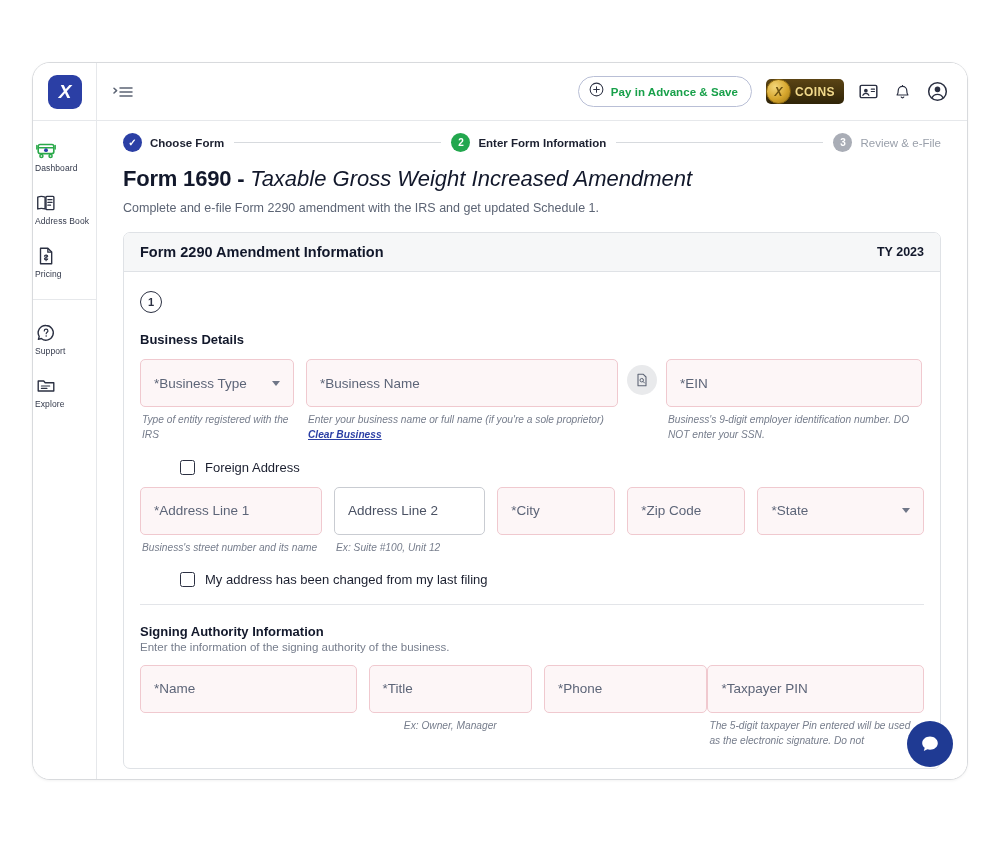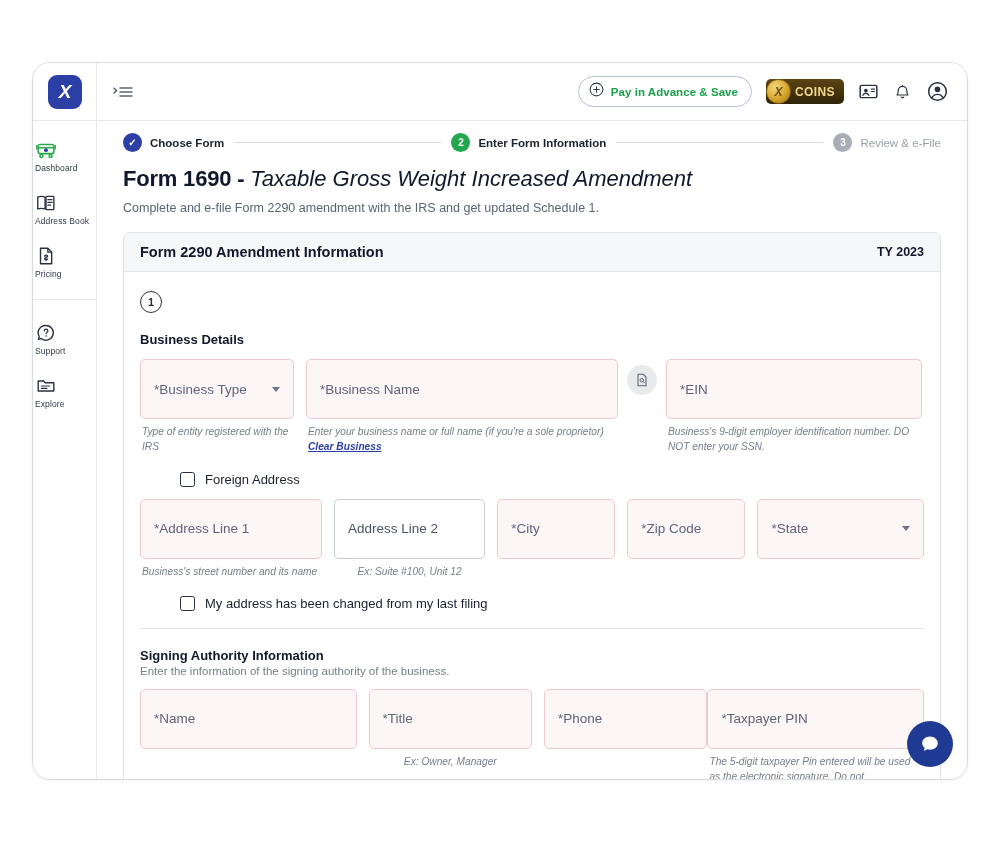--- a/index.html
+++ b/index.html
@@ -241,21 +241,21 @@
     font-weight: bold;
     color: #12182b;
     margin-top: 19px;
   }
   .sub-desc { font-size: 11.5px; color: #767d8c; margin-top: 2px; }
 
   
   .row { display: flex; align-items: flex-start; margin-top: 12px; }
   .fieldwrap { display: flex; flex-direction: column; }
   .field {
-    height: 60px;
+    height: 48px;
     border-radius: 5px;
     display: flex;
     align-items: center;
     padding: 0 13px;
     font-size: 13.5px;
     color: #5d6578;
     background: #fdf6f7;
     border: 1px solid #f0c9cf;
     cursor: text;
   }
@@ -543,21 +543,21 @@
           </div>
 
           <div class="row">
             <div class="fieldwrap" style="width:188px;">
               <div class="field">
                 <span>*Address Line 1</span>
               </div>
               <div class="hint">Business's street number and its name</div>
             </div>
 
-            <div class="fieldwrap" style="width:156px; margin-left:12px;text-align:center;">
+            <div class="fieldwrap" style="width:156px; margin-left:12px;">
               <div class="field optional">
                 <span>Address Line 2</span>
               </div>
               <div class="hint">Ex: Suite #100, Unit 12</div>
             </div>
 
             <div class="fieldwrap" style="width:122px; margin-left:12px;">
               <div class="field">
                 <span>*City</span>
               </div>

